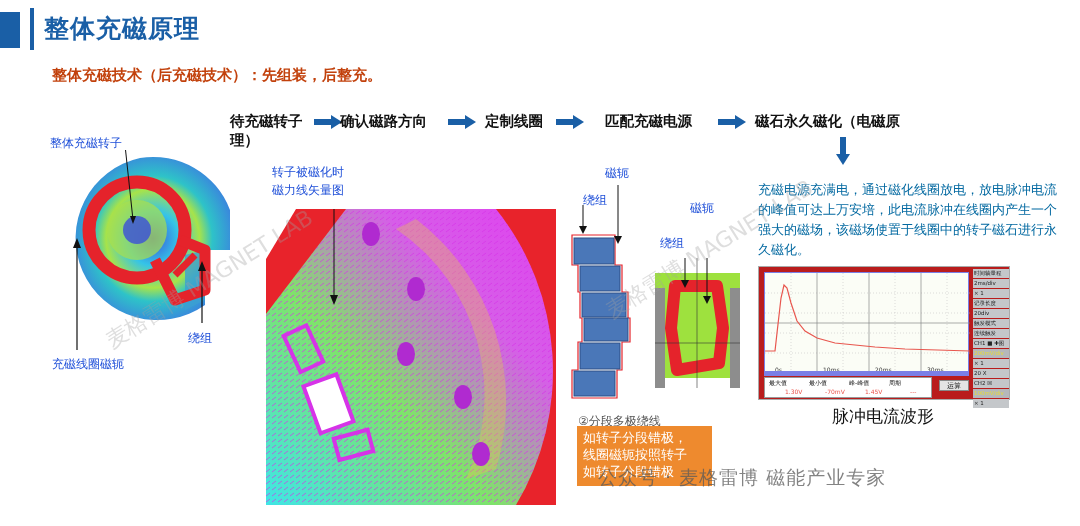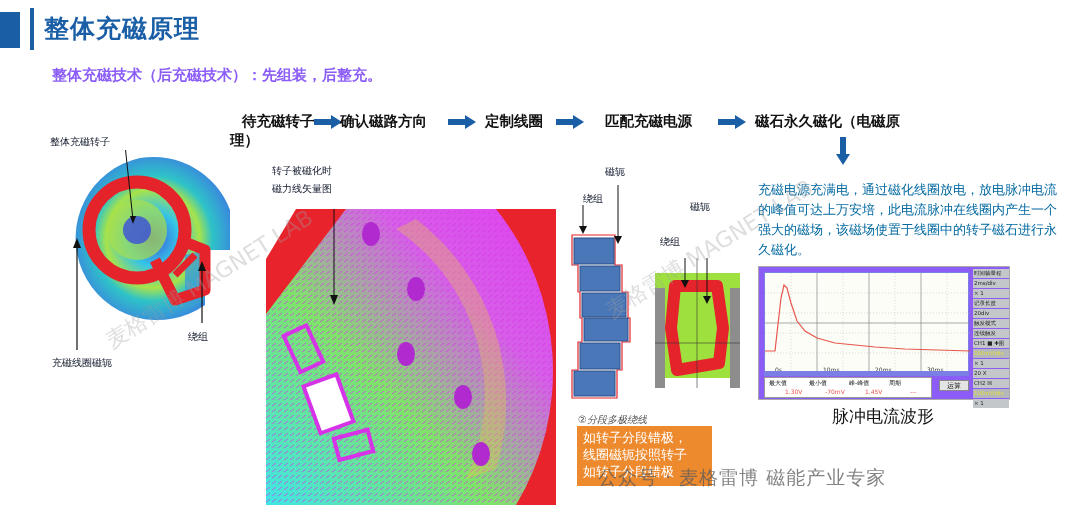--- a/index.html
+++ b/index.html
@@ -4,57 +4,57 @@
 <style>
   * { box-sizing: border-box; margin: 0; padding: 0; }
   html, body { width: 1080px; height: 526px; background: #ffffff; overflow: hidden; }
   body { position: relative; font-family: "DejaVu Sans", "Liberation Sans", sans-serif; color: #111; }
   .abs { position: absolute; }
 
   
   .title-bar-thick { left: 0; top: 12px; width: 20px; height: 36px; background: #1a5fa6; }
   .title-bar-thin { left: 30px; top: 8px; width: 4px; height: 42px; background: #1a5fa6; }
   .page-title { left: 44px; top: 12px; font-size: 25px; font-weight: bold; color: #1a5fa6; letter-spacing: 1px; }
-  .subtitle { left: 52px; top: 66px; font-size: 15px; font-weight: bold; color: #8b5cf6; }
+  .subtitle { left: 52px; top: 66px; font-size: 15px; font-weight: bold; color: #c2410c; }
 
   
   .flow-step { font-size: 14.5px; font-weight: bold; color: #111; white-space: nowrap; }
   .flow-arrow { width: 28px; height: 14px; }
   .down-arrow { width: 14px; height: 30px; }
 
   
-  .label { font-size: 10px; color: #0f172a; white-space: nowrap; }
+  .label { font-size: 12px; color: #1d4ed8; white-space: nowrap; }
   .desc { left: 758px; top: 180px; width: 300px; font-size: 13px; line-height: 20px; color: #0369a1; }
 
   
-  .scope { left: 758px; top: 266px; width: 252px; height: 134px; background: #8b5cf6; border: 1px solid #aaa; }
+  .scope { left: 758px; top: 266px; width: 252px; height: 134px; background: #b91c1c; border: 1px solid #aaa; }
   .scope-plot { position: absolute; left: 5px; top: 5px; width: 205px; height: 100px; background: #fbfdf6; border: 1px solid #7a7fe6; }
   .scope-bottom-bar { position: absolute; left: 5px; top: 104px; width: 205px; height: 5px; background: #7a7fe6; }
   .scope-stats { position: absolute; left: 5px; top: 110px; width: 168px; height: 21px; background: #ffffff; border: 1px solid #999; font-size: 6px; }
   .scope-side { position: absolute; left: 214px; top: 2px; width: 36px; height: 130px; font-size: 5.5px; color: #222; }
   .side-cell { height: 9px; margin-bottom: 1px; background: #c4c7ca; padding: 0 1px; white-space: nowrap; overflow: hidden; line-height: 9px; }
   .side-cell.hl { color: #e6dc3a; background: #b5b8bb; }
   .tick-label { position: absolute; top: 93px; font-size: 6px; color: #333; }
   .caption-wave { left: 832px; top: 405px; font-size: 17px; color: #111; }
 
   .orange-box { left: 577px; top: 426px; width: 135px; height: 60px; background: #ee8a2e; color: #fff; font-size: 13px; line-height: 17px; padding: 3px 6px; }
-  .small-cap { left: 578px; top: 413px; font-size: 10px; color: #555; font-style: italic; }
+  .small-cap { left: 578px; top: 413px; font-size: 12px; color: #555; }
 
   .watermark-bottom { left: 598px; top: 465px; font-size: 19px; color: rgba(90,90,90,0.75); white-space: nowrap; letter-spacing: 1px; }
   .watermark-diag { font-size: 22px; color: rgba(160,160,160,0.35); white-space: nowrap; transform: rotate(-32deg); transform-origin: left top; }
 </style>
 </head>
 <body>
 
 <div class="abs title-bar-thick"></div>
 <div class="abs title-bar-thin"></div>
 <div class="abs page-title">整体充磁原理</div>
 <div class="abs subtitle">整体充磁技术（后充磁技术）：先组装，后整充。</div>
 
-<div class="abs flow-step" style="left:242px;top:112px;text-align:center;">待充磁转子</div>
+<div class="abs flow-step" style="left:230px;top:112px;text-align:center;">待充磁转子</div>
 <div class="abs flow-step" style="left:230px;top:131px;">理）</div>
 <svg class="abs flow-arrow" style="left:314px;top:115px;" viewBox="0 0 28 14">
     <rect x="0" y="4" width="18" height="6" fill="#1a5fa6"></rect>
     <polygon points="17,0 28,7 17,14" fill="#1a5fa6"></polygon>
   </svg>
 <div class="abs flow-step" style="left:340px;top:112px;">确认磁路方向</div>
 <svg class="abs flow-arrow" style="left:448px;top:115px;" viewBox="0 0 28 14">
     <rect x="0" y="4" width="18" height="6" fill="#1a5fa6"></rect>
     <polygon points="17,0 28,7 17,14" fill="#1a5fa6"></polygon>
   </svg>

